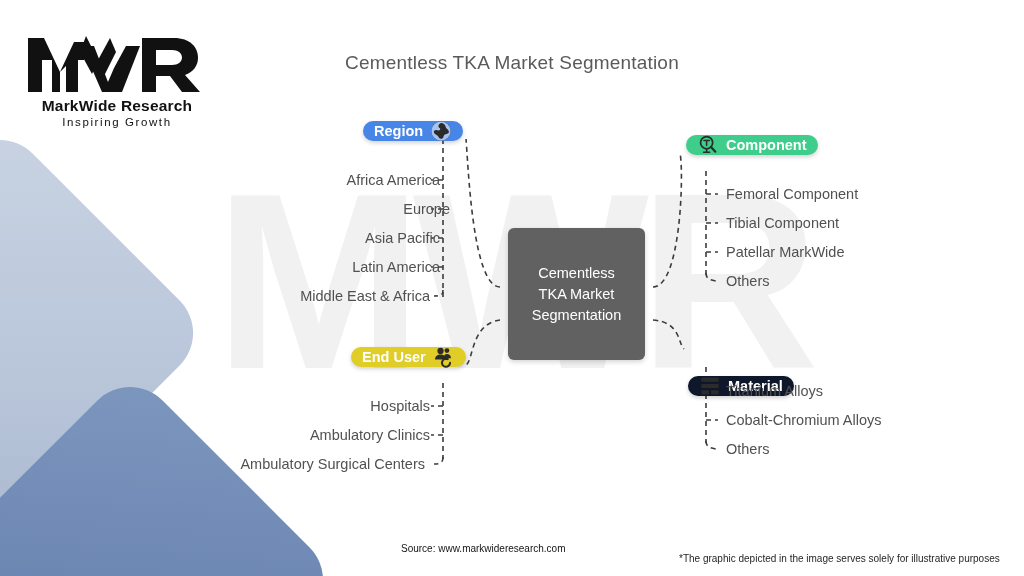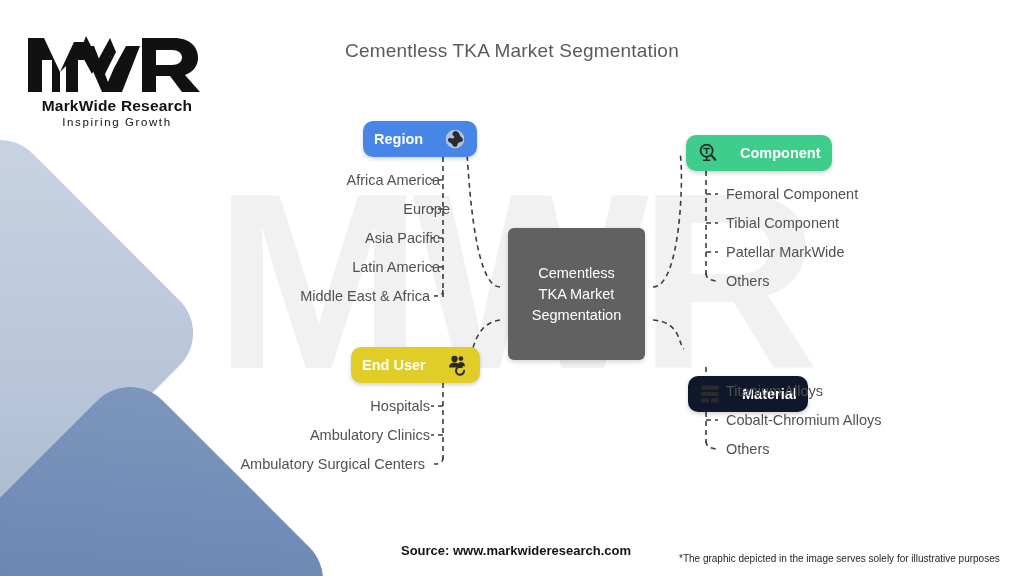--- a/index.html
+++ b/index.html
@@ -25,62 +25,62 @@
     border-radius:46px;transform:rotate(45deg);
   }
   .watermark{
     position:absolute;left:0;top:172px;width:1024px;height:230px;
     pointer-events:none;opacity:1;
   }
 
   
   .logo{position:absolute;left:22px;top:30px;width:190px;height:100px;}
   .title{
-    position:absolute;left:0;top:40px;width:1024px;text-align:center;
+    position:absolute;left:0;top:52px;width:1024px;text-align:center;
     font-size:19px;color:#5a5a5a;letter-spacing:.2px;
   }
 
   
   #wires{position:absolute;left:0;top:0;width:1024px;height:576px;}
 
   
   .center-node{
     position:absolute;left:508px;top:228px;width:137px;height:132px;
     background:#616161;border-radius:6px;
     box-shadow:0 2px 5px rgba(0,0,0,.17);
     display:flex;align-items:center;justify-content:center;
   }
   .center-node span{
     color:#fff;font-size:14.5px;line-height:21px;text-align:center;
     display:block;
   }
 
   
   .badge{
-    position:absolute;height:36px;border-radius:10px;
-    display:flex;align-items:center;gap:21px;padding:0 11px;
+    position:absolute;height:20px;border-radius:10px;
+    display:flex;align-items:center;gap:7px;padding:0 11px;
     box-shadow:0 2px 4px rgba(0,0,0,.18);
     box-sizing:border-box;
   }
   .badge .lbl{color:#fff;font-size:14.5px;font-weight:700;white-space:nowrap;}
   .badge .ico{width:22px;height:22px;display:block;flex:none;}
 
   #badge-region    {left:363px;top:121px;background:#4786e7;}
   #badge-component {left:686px;top:135px;background:#3ecd8a;}
   #badge-material  {left:688px;top:331px;background:#0f172a;margin-top:45px;}
   #badge-enduser   {left:351px;top:347px;background:#e0cd28;}
 
   
   .leaf{position:absolute;font-size:14.5px;color:#515151;white-space:nowrap;}
   .leaf.right-al{text-align:right;}
 
   
   .source{
     position:absolute;left:401px;top:543px;
-    font-size:13px;font-weight:700;color:#141414;
+    font-size:10px;font-weight:400;color:#141414;
   }
   .disclaim{
     position:absolute;left:679px;top:553px;
     font-size:10px;color:#262626;
   }
 </style>
 </head>
 <body>
 
 <div id="stage">

